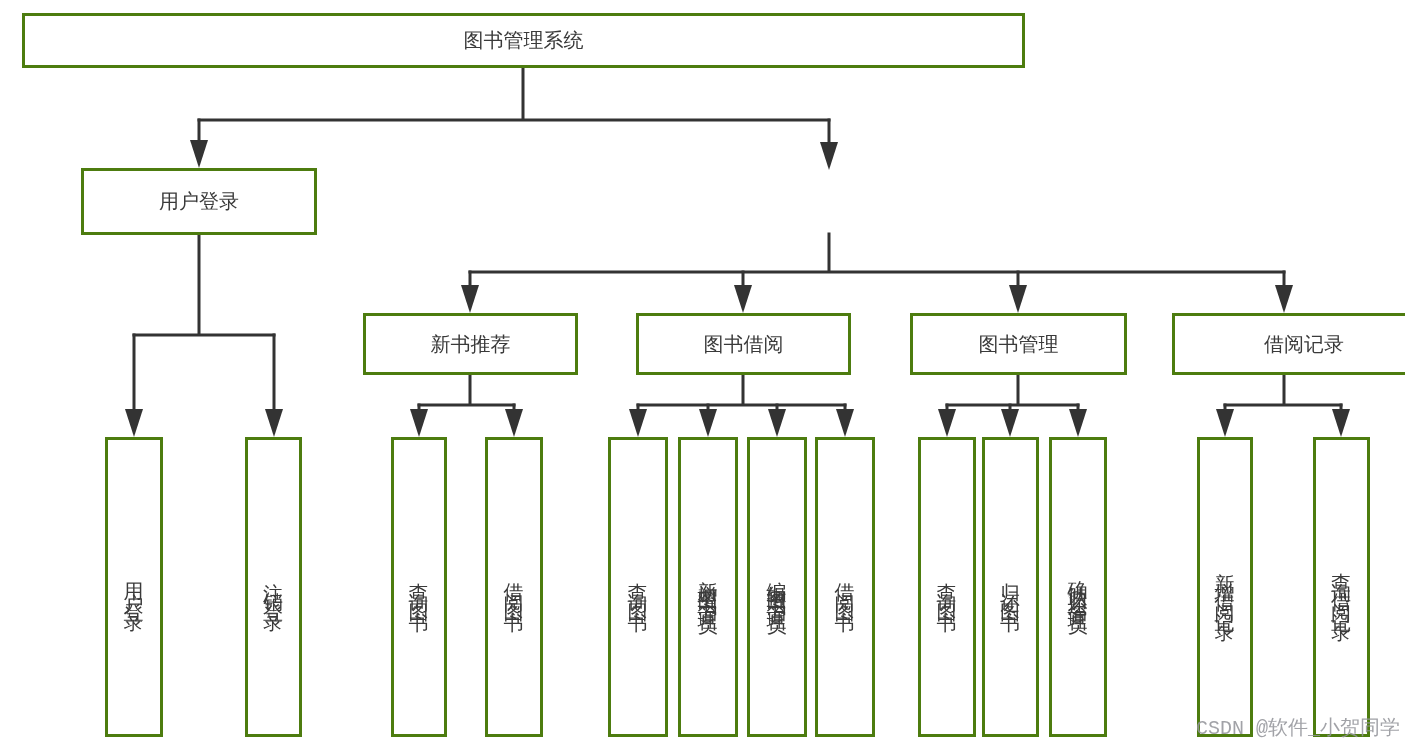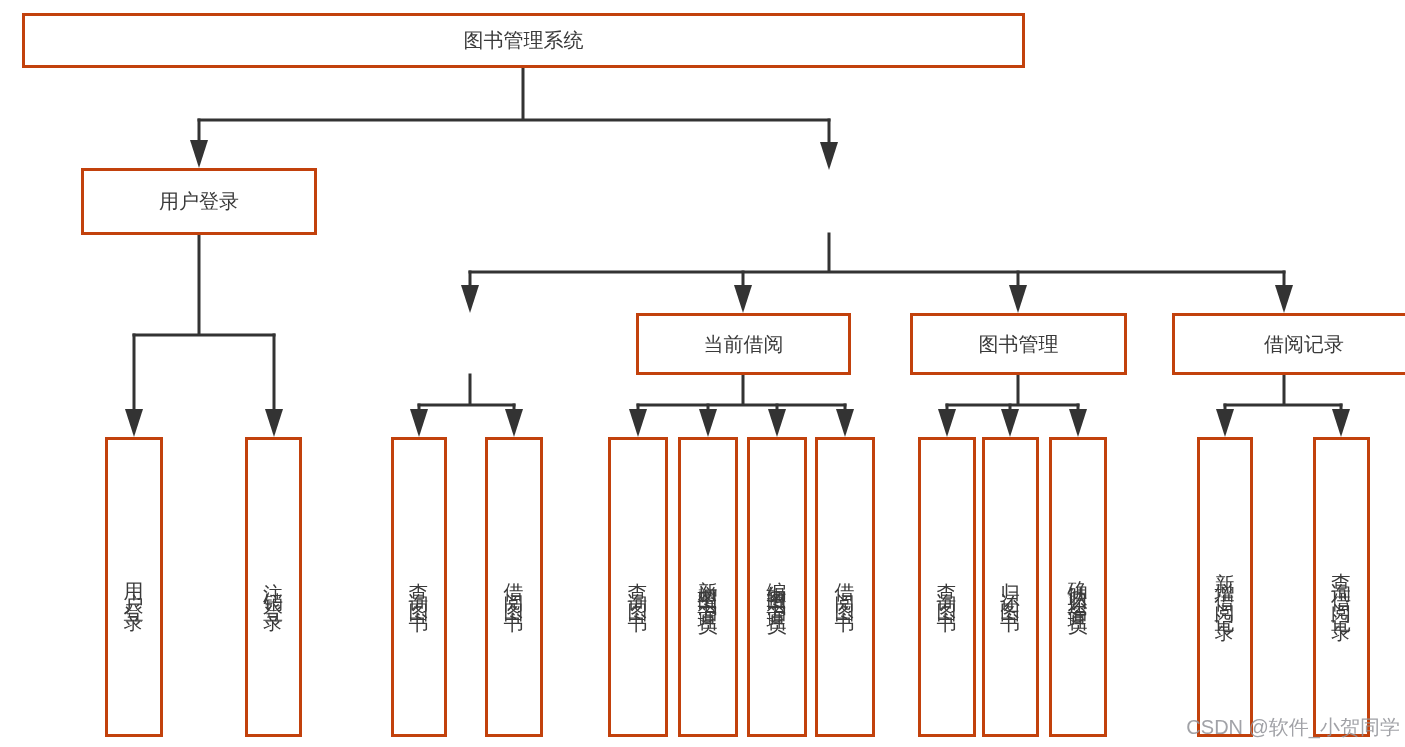--- a/index.html
+++ b/index.html
@@ -8,21 +8,21 @@
     width:1405px;height:747px;
     background:#ffffff;
     font-family:"Liberation Sans","DejaVu Sans",sans-serif;
     overflow:hidden;
   }
   .wires{position:absolute;left:0;top:0;width:1405px;height:747px;}
   .box{
     position:absolute;
     box-sizing:border-box;
     background:#ffffff;
-    border:3px solid #c2410c;
+    border:3px solid #4d7c0f;
     display:flex;
     align-items:center;
     justify-content:center;
     color:#3a3a3a;
     font-size:20px;
     z-index:2;
   }
   .vbox .vtext{
     writing-mode:vertical-rl;
     text-orientation:mixed;
@@ -30,20 +30,21 @@
     line-height:1;
   }
   .watermark{
     position:absolute;
     right:5px;
     bottom:6px;
     font-size:20px;
     color:rgba(148,149,155,0.88);
     z-index:5;
     white-space:nowrap;
+    font-family:Liberation Mono, monospace;
   }
 </style>
 </head>
 <body>
 
 <div class="canvas">
 
   <svg class="wires" viewBox="0 0 1405 747" fill="none" xmlns="http://www.w3.org/2000/svg">
     <g stroke="#333333" stroke-width="3" stroke-linecap="square" fill="#333333">
 
@@ -116,22 +117,25 @@
   </svg>
 
   <div class="box" style="left:22px;top:13px;width:1003px;height:55px">
     <span>图书管理系统</span>
   </div>
 
   <div class="box" style="left:81px;top:168px;width:236px;height:67px">
     <span>用户登录</span>
   </div>
 
+  <div class="box" style="left:363px;top:313px;width:215px;height:62px">
+    <span>新书推荐</span>
+  </div>
   <div class="box" style="left:636px;top:313px;width:215px;height:62px">
-    <span>当前借阅</span>
+    <span>图书借阅</span>
   </div>
   <div class="box" style="left:910px;top:313px;width:217px;height:62px">
     <span>图书管理</span>
   </div>
   <div class="box" style="left:1172px;top:313px;width:264px;height:62px">
     <span>借阅记录</span>
   </div>
 
   <div class="box vbox" style="left:105px;top:437px;width:58px;height:300px">
     <span class="vtext">用户登录</span>

